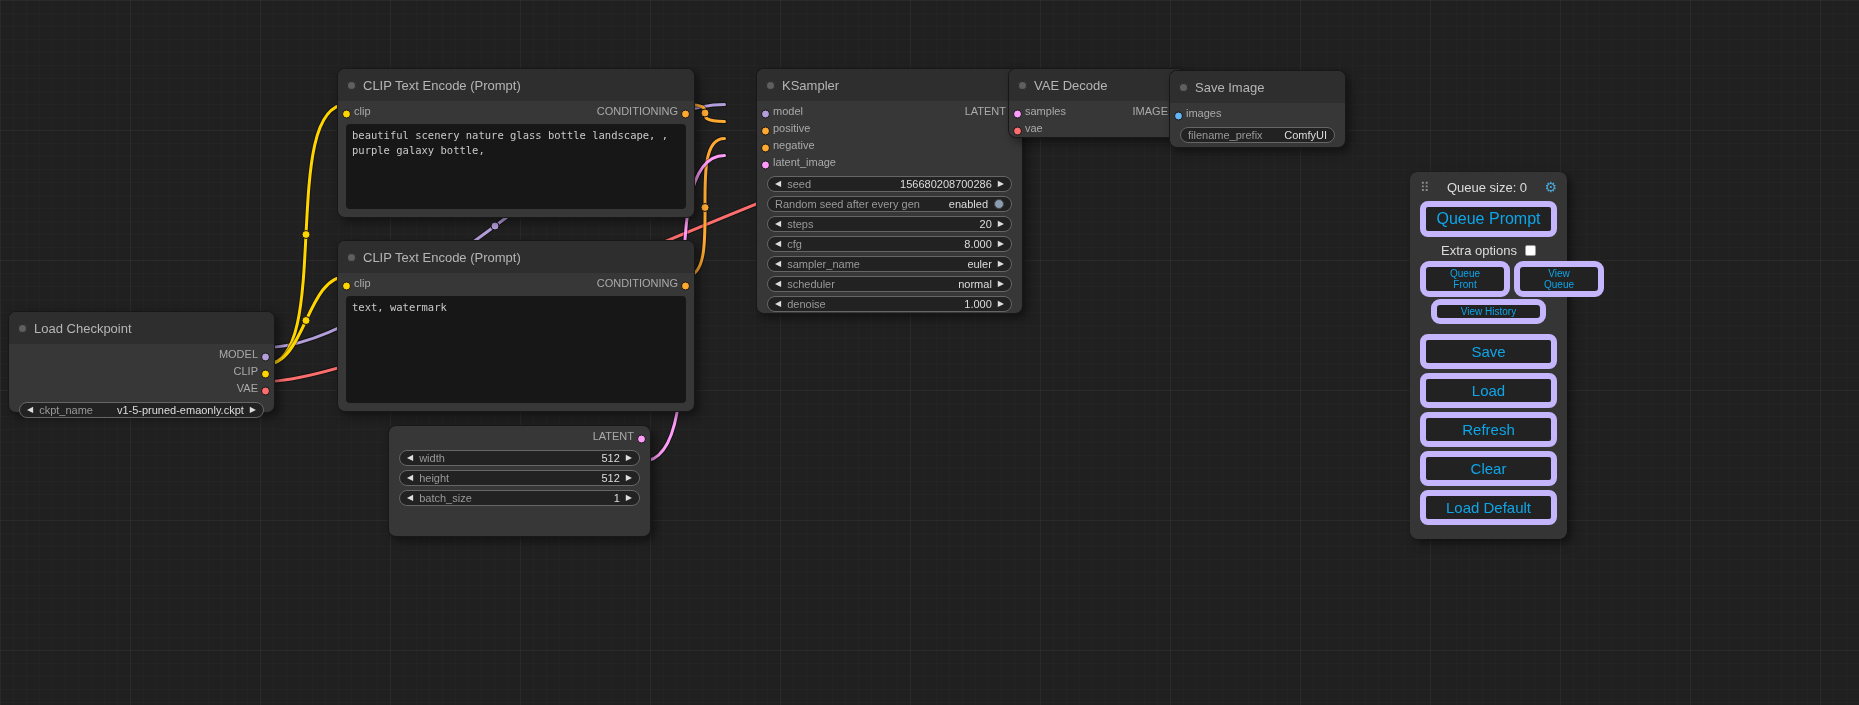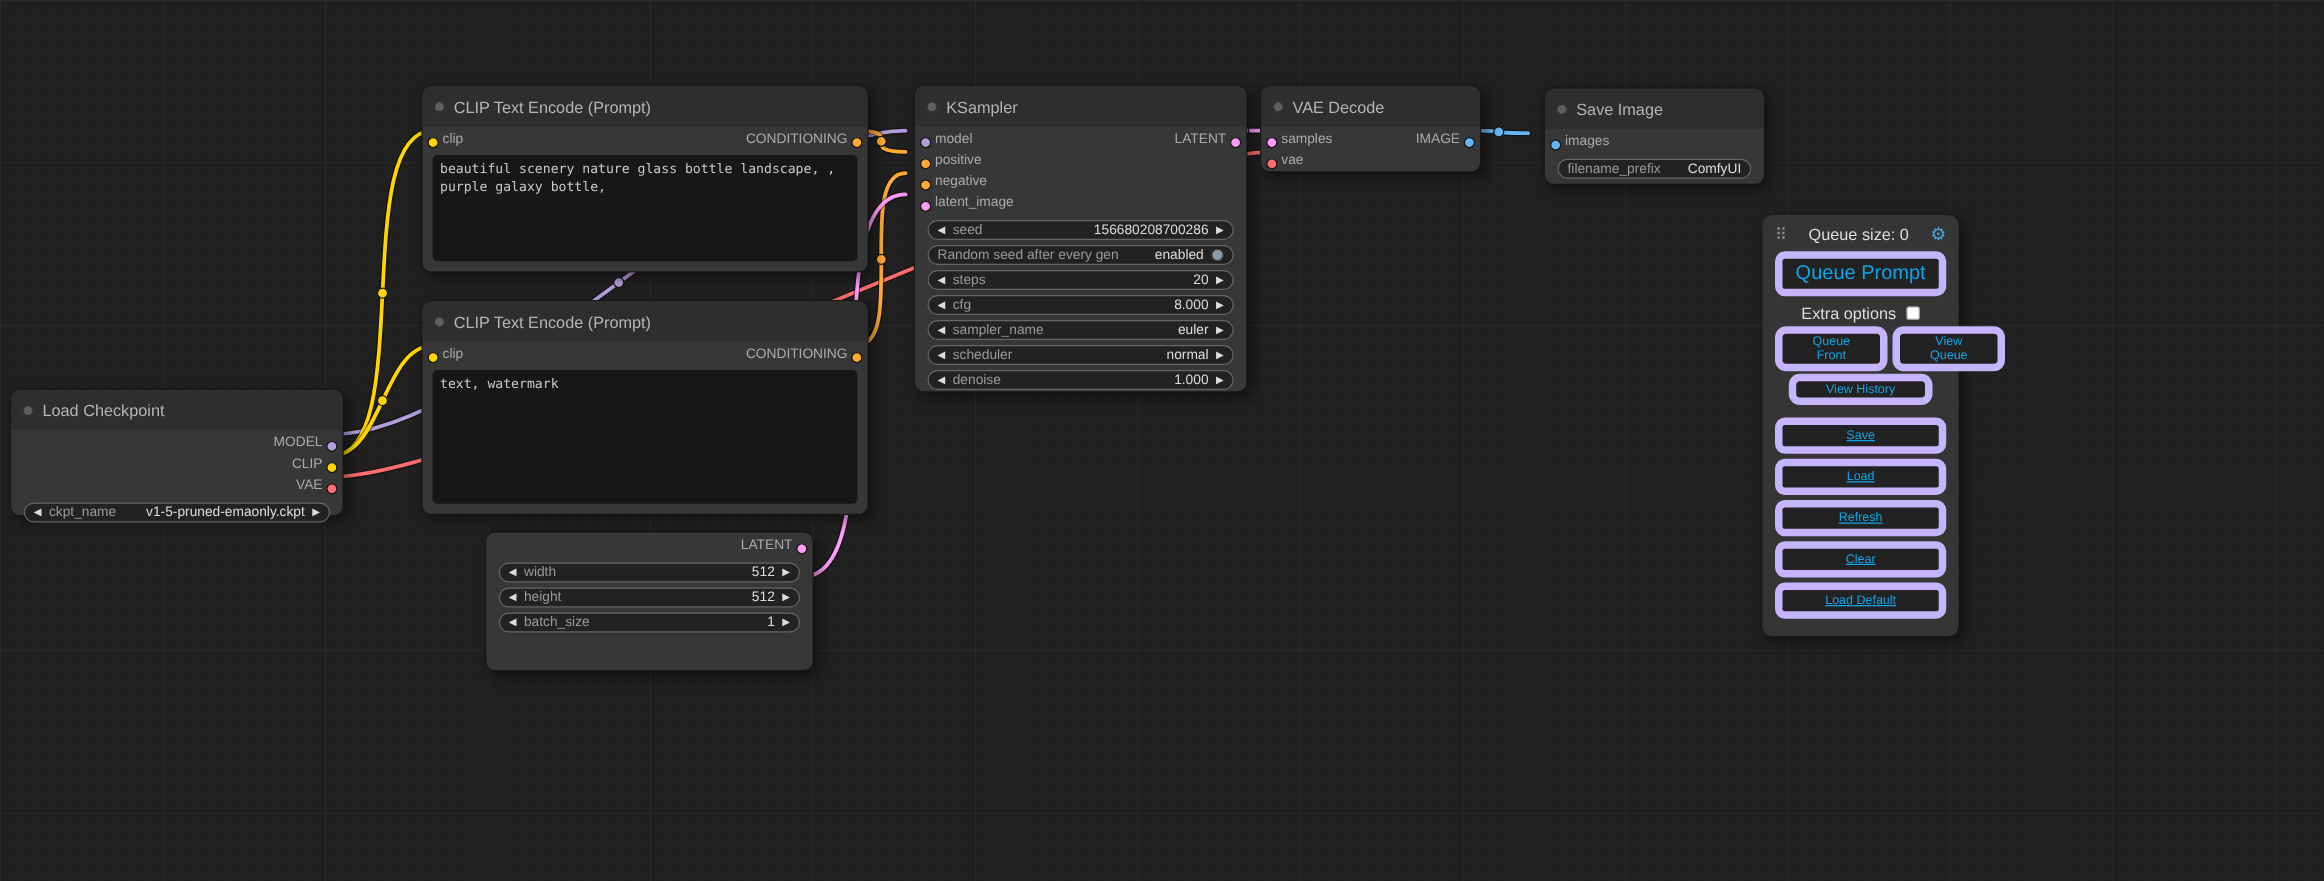--- a/index.html
+++ b/index.html
@@ -57,21 +57,21 @@
            border-radius:8px; cursor:pointer; }
   .btn-queue { width:100%; font-size:16px; padding:3px 0; margin:3px 0 2px 0; }
   .extra { display:flex; align-items:center; justify-content:center; gap:8px;
            margin:4px 0 3px 0; font-size:13px;text-align:center; }
   .checkbox { width:11px; height:11px; background:#fff; border:1px solid #999;
               border-radius:2px; cursor:pointer; }
   .small-row { display:flex; gap:4px; margin:2px 0; }
   .small-row .btn-small { flex:1; }
   .btn-small { font-size:10px; padding:1px 24px; border-radius:9px; }
   .history-row { text-align:center; margin:2px 0 10px 0; }
-  .btn-big { display:block; width:100%; font-size:10px; padding:3px 0; margin:4px 0;text-decoration:underline; }
+  .btn-big { display:block; width:100%; font-size:15px; padding:3px 0; margin:4px 0; }
 </style>
 </head>
 <body>
 
 <div id="canvas">
   <svg id="wires">
       <path d="M 265.5 347.5 C 395.3388424162816 347.5 594.6611575837185 104.5 724.5 104.5" fill="none" stroke="rgba(0,0,0,0.4)" stroke-width="5" stroke-linecap="round"></path>
       <path d="M 265.5 347.5 C 395.3388424162816 347.5 594.6611575837185 104.5 724.5 104.5" fill="none" stroke="#B39DDB" stroke-width="3" stroke-linecap="round"></path>
       <circle cx="495" cy="226" r="4" fill="#B39DDB" stroke="#141414" stroke-width="1"></circle>
       <path d="M 265.5 364.5 C 333.58129331909026 364.5 278.41870668090974 104.5 346.5 104.5" fill="none" stroke="rgba(0,0,0,0.4)" stroke-width="5" stroke-linecap="round"></path>
@@ -183,21 +183,21 @@
       </div>
       <div class="widget">
         <span class="w-arrow">◀</span>
         <span class="w-label">batch_size</span>
         <span class="w-value">1</span>
         <span class="w-arrow">▶</span>
       </div>
     </div>
   </div>
 
-  <div class="node" style="left:731px;top:68px;width:267px;height:246px">
+  <div class="node" style="left:756px;top:68px;width:267px;height:246px">
     <div class="node-title">
       <span class="node-dot"></span>
       <span class="node-title-text">KSampler</span>
     </div>
     <div class="ports">
       <div class="prow">
         <span class="pdot in" style="background: rgb(179, 157, 219);"></span>
         <span class="plabel">model</span>
         <span class="plabel out">LATENT</span>
         <span class="pdot out" style="background: rgb(255, 156, 249);"></span>
@@ -272,21 +272,21 @@
         <span class="plabel out">IMAGE</span>
         <span class="pdot out" style="background: rgb(100, 181, 246);"></span>
       </div>
       <div class="prow">
         <span class="pdot in" style="background: rgb(255, 110, 110);"></span>
         <span class="plabel">vae</span>
       </div>
     </div>
   </div>
 
-  <div class="node" style="left:1235px;top:70px;width:177px;height:78px">
+  <div class="node" style="left:1169px;top:70px;width:177px;height:78px">
     <div class="node-title">
       <span class="node-dot"></span>
       <span class="node-title-text">Save Image</span>
     </div>
     <div class="ports">
       <div class="prow">
         <span class="pdot in" style="background: rgb(100, 181, 246);"></span>
         <span class="plabel">images</span>
       </div>
     </div>

